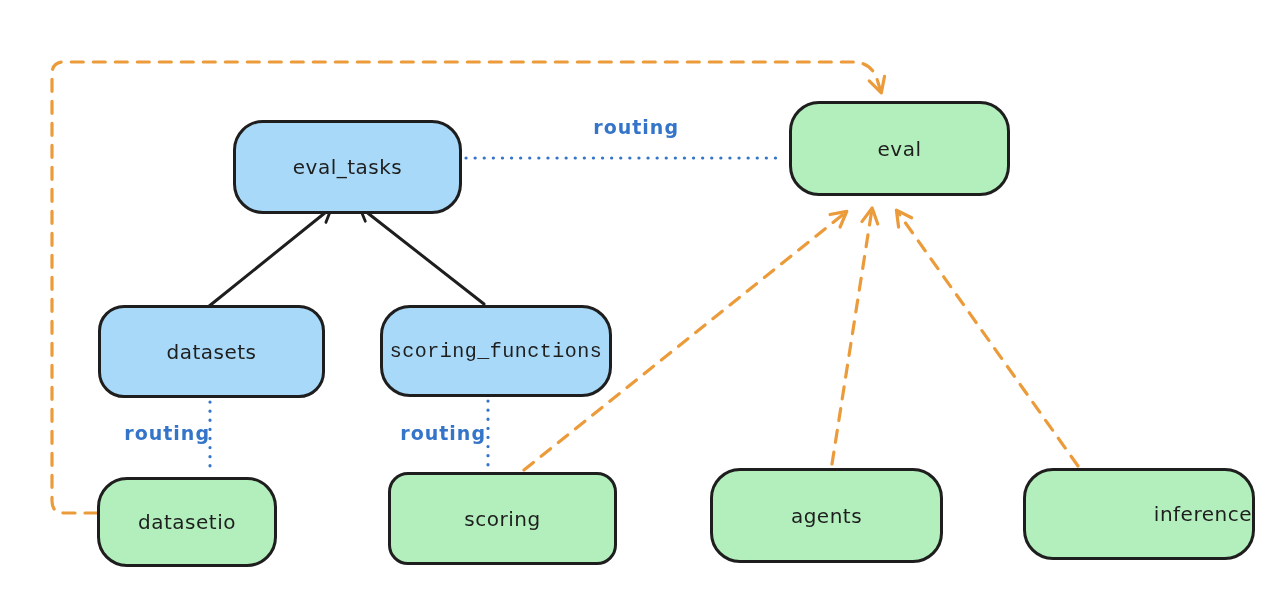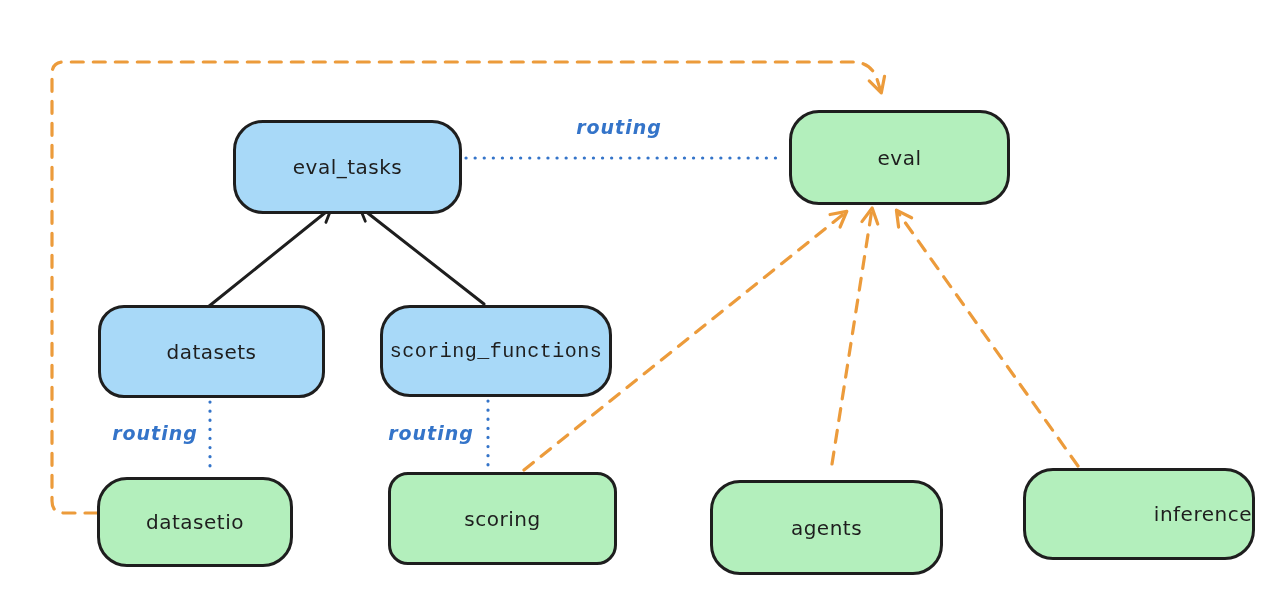--- a/index.html
+++ b/index.html
@@ -51,22 +51,21 @@
     color:var(--ink);
   }
   .node.blue{background:var(--blue-fill);}
   .node.green{background:var(--green-fill);}
   .edge-label{
     position:absolute;
     color:var(--routing-blue);
     font-size:19px;
     font-weight:600;
     letter-spacing:1px;
-    text-align:center;
-    font-style:italic;
+    text-align:right;
   }
 </style>
 </head>
 <body>
 
 <div class="canvas">
 
   <svg class="edges" viewBox="0 0 1280 596" xmlns="http://www.w3.org/2000/svg">
     <defs>
       <marker id="mk-black" markerUnits="userSpaceOnUse" markerWidth="34" markerHeight="34" viewBox="-17 -17 34 34" refX="-1" refY="0" orient="auto">
@@ -87,41 +86,41 @@
     <path class="edge-orange" d="M97,513 L64,513 Q52,513 52,501 L52,74 Q52,62 64,62 L856,62 Q872,64 877,79 L881,92" marker-end="url(#mk-orange)"></path>
     <path class="edge-orange" d="M524,470 L846,212" marker-end="url(#mk-orange)"></path>
     <path class="edge-orange" d="M832,464 L872,209" marker-end="url(#mk-orange)"></path>
     <path class="edge-orange" d="M1078,466 L897,211" marker-end="url(#mk-orange)"></path>
   </svg>
 
   <div class="node blue" style="left:233px;top:108px;width:229px;height:94px;margin-top:12px;">
     <span>eval_tasks</span>
   </div>
 
-  <div class="node green" style="left:789px;top:110px;width:221px;height:95px;text-align:right;">
+  <div class="node green" style="left:789px;top:101px;width:221px;height:95px;text-align:right;">
     <span>eval</span>
   </div>
 
   <div class="node blue" style="left:98px;top:305px;width:227px;height:93px;border-radius:26px;">
     <span>datasets</span>
   </div>
 
   <div class="node blue" style="left:380px;top:305px;width:232px;height:92px;font-family:Liberation Mono, monospace;">
     <span>scoring_functions</span>
   </div>
 
-  <div class="node green" style="left:97px;top:477px;width:196px;height:90px;">
+  <div class="node green" style="left:97px;top:477px;width:180px;height:90px;">
     <span>datasetio</span>
   </div>
 
   <div class="node green" style="left:388px;top:472px;width:229px;height:93px;border-radius:20px;">
     <span>scoring</span>
   </div>
 
-  <div class="node green" style="left:710px;top:468px;width:233px;height:95px;margin-top:12px;">
+  <div class="node green" style="left:710px;top:468px;width:233px;height:95px;">
     <span>agents</span>
   </div>
 
   <div class="node green" style="left:1023px;top:468px;width:232px;height:92px;justify-content:flex-end;">
     <span>inference</span>
   </div>
 
   <div class="edge-label" style="left:559px;top:116px;width:120px;">routing</div>
 
   <div class="edge-label" style="left:100px;top:422px;width:110px;">routing</div>

